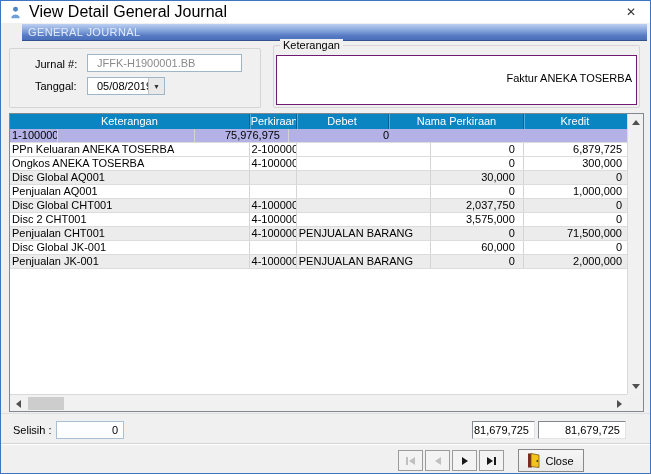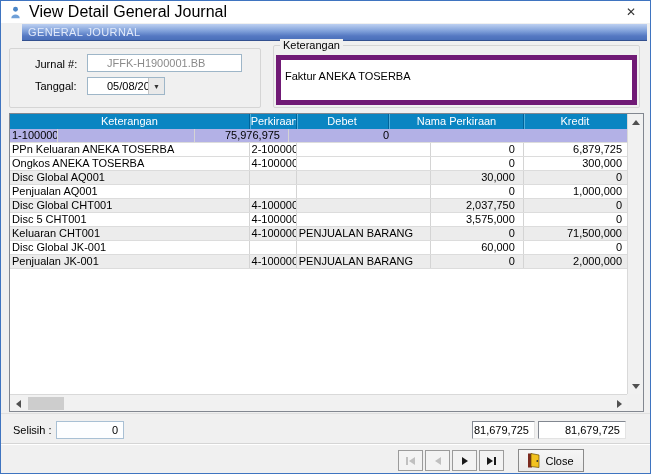--- a/index.html
+++ b/index.html
@@ -55,37 +55,38 @@
     background: #f0f0f0; padding: 0 3px; color: #000;
   }
   .field-label { position: absolute; color: #000; }
   .lbl-jurnal { left: 25px; top: 9px; }
   .lbl-tanggal { left: 25px; top: 31px; }
   .textbox {
     position: absolute;
     background: #fff;
     border: 1px solid #9eb6c8;
     font-size: 11px;
-    padding: 0 19px;
+    padding: 0 9px;
     display: flex; align-items: center;
   }
   .tb-jurnal { left: 77px; top: 5px; width: 155px; height: 18px; color: #8a8a8a; }
   .combo { left: 77px; top: 28px; width: 78px; height: 18px; color: #000; padding-right: 17px; }
   .combo-btn {
     position: absolute; right: 0; top: 0; width: 16px; height: 16px;
     background: #e9e9e9; border-left: 1px solid #c3c3c3;
     display: flex; align-items: center; justify-content: center;
     font-size: 7px; color: #333; cursor: pointer;
   }
   .memo {
     position: absolute; left: 2px; right: 2px; top: 9px; bottom: 2px;
     background: #fff;
-    border: 5px solid #701a75;
-    padding: 10px 4px;
+    border: 1px solid #701a75;
+    padding: 16px 4px;
     color: #000;
+    text-align: right;
   }
   
   .grid-wrap {
     position: absolute; left: 8px; top: 112px; width: 635px; height: 299px;
     border: 1px solid #828790;
     background: #fff;
   }
   .grid-view { position: absolute; left: 0; top: 0; width: 617px; height: 280px; overflow: hidden; }
   .thead { display: flex; height: 15px; background: #0a85c2; }
   .th {
@@ -266,29 +267,29 @@
 
           <div class="trow alt">
             <div class="cell c-ket">Disc Global CHT001</div>
             <div class="cell c-per">4-1000002</div>
             <div class="cell c-nama"></div>
             <div class="cell c-deb">2,037,750</div>
             <div class="cell c-kre">0</div>
           </div>
 
           <div class="trow">
-            <div class="cell c-ket">Disc 5 CHT001</div>
+            <div class="cell c-ket">Disc 2 CHT001</div>
             <div class="cell c-per">4-1000002</div>
             <div class="cell c-nama"></div>
             <div class="cell c-deb">3,575,000</div>
             <div class="cell c-kre">0</div>
           </div>
 
           <div class="trow alt">
-            <div class="cell c-ket">Keluaran CHT001</div>
+            <div class="cell c-ket">Penjualan CHT001</div>
             <div class="cell c-per">4-1000001</div>
             <div class="cell c-nama">PENJUALAN BARANG</div>
             <div class="cell c-deb">0</div>
             <div class="cell c-kre">71,500,000</div>
           </div>
 
           <div class="trow">
             <div class="cell c-ket">Disc Global JK-001</div>
             <div class="cell c-per"></div>
             <div class="cell c-nama"></div>

